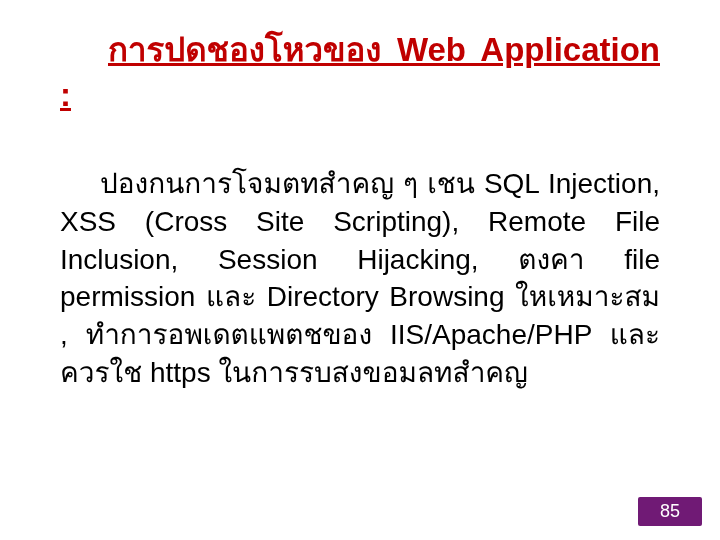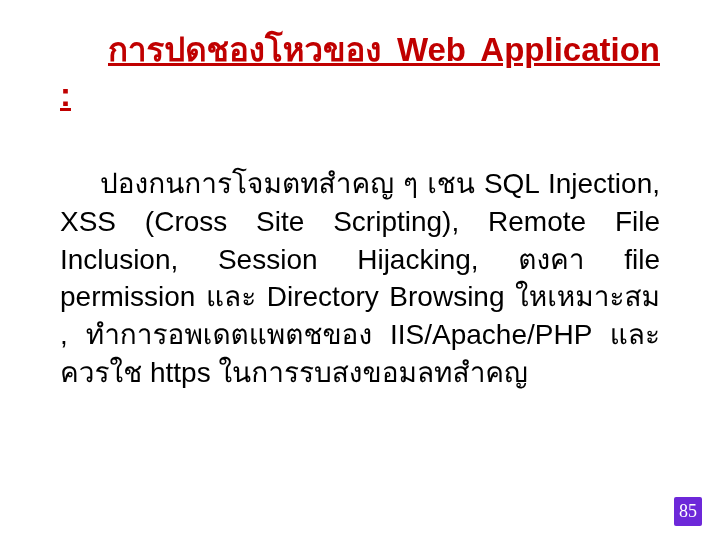--- a/index.html
+++ b/index.html
@@ -43,26 +43,26 @@
     margin-top: 48px;
   }
   .body .para-indent {
     display: inline-block;
     width: 40px;
   }
   .pagenum {
     position: absolute;
     right: 18px;
     bottom: 14px;
-    background: #6d28d9;
+    background: #701a75;
     color: #ffffff;
     font-size: 18px;
-    padding: 4px 5px;
+    padding: 4px 22px;
     border-radius: 2px;
-    font-family: Liberation Serif, serif;
+    font-family: Liberation Sans, sans-serif;
   }
 </style>
 </head>
 <body>
 
 <div class="slide">
   <div class="title"><span class="indent"></span><span>การปดชองโหวของ Web Application :</span></div>
   <div class="body"><span class="para-indent"></span><span>ปองกนการโจมตทสำคญ ๆ เชน SQL Injection, XSS (Cross Site Scripting), Remote File Inclusion, Session Hijacking, ตงคา file permission และ Directory Browsing ใหเหมาะสม , ทำการอพเดตแพตชของ IIS/Apache/PHP และควรใช https ในการรบสงขอมลทสำคญ</span></div>
   <div class="pagenum">85</div>
 </div>

